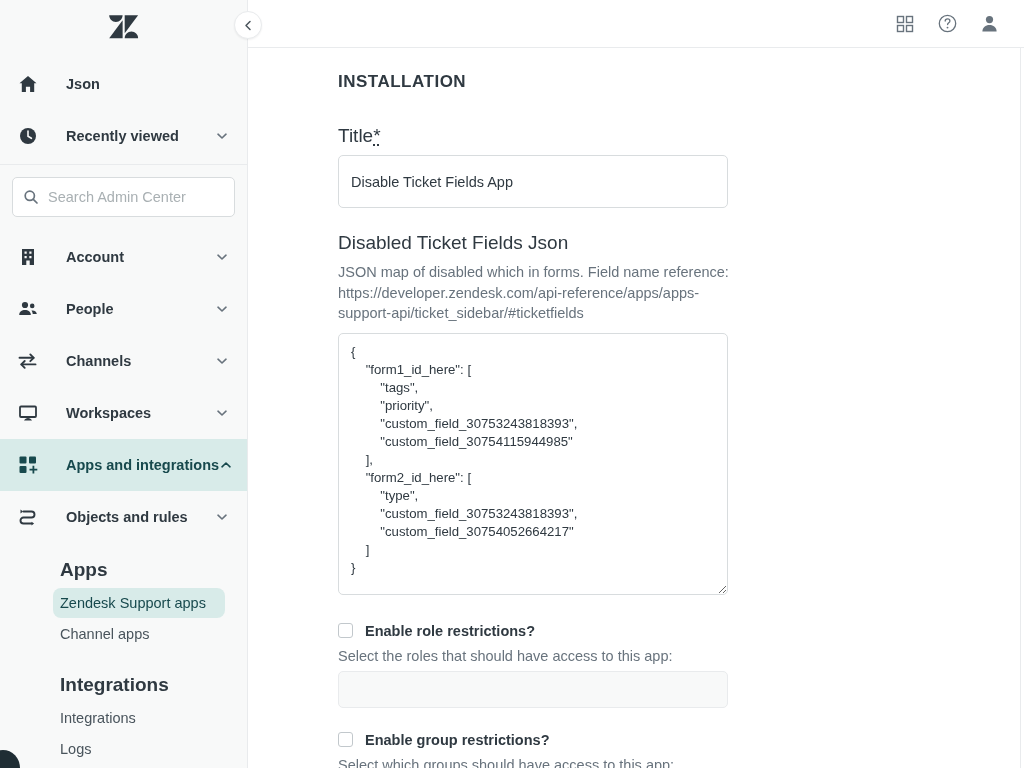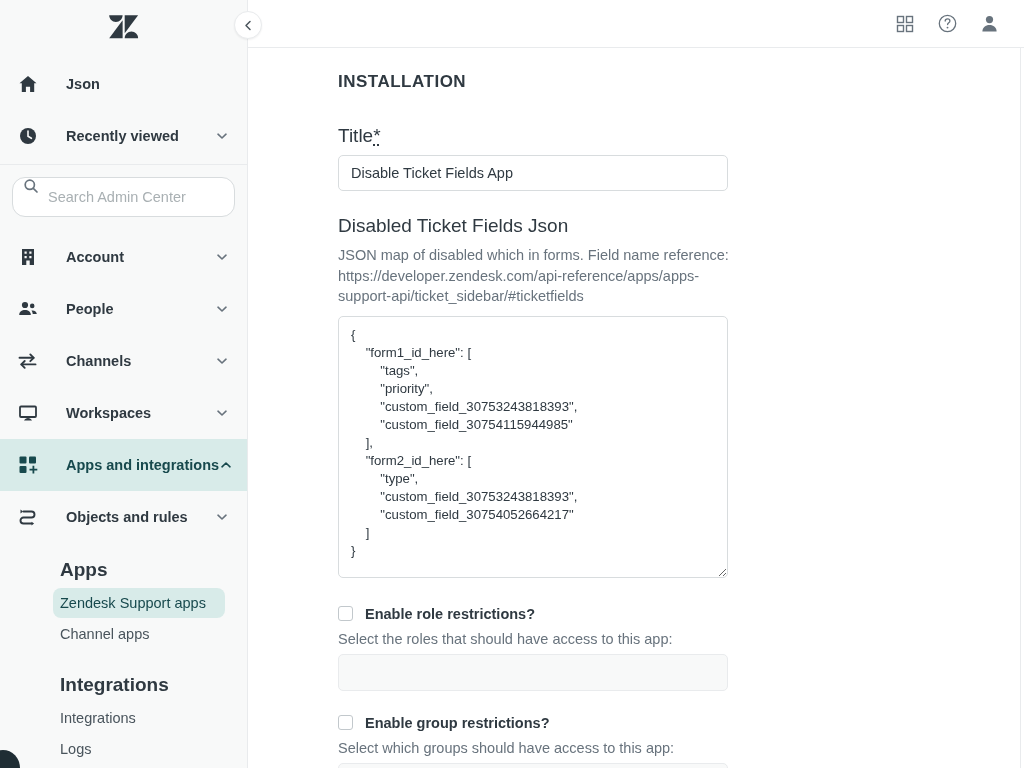--- a/index.html
+++ b/index.html
@@ -42,21 +42,21 @@
   .nav-row.active { background: #d8ebe9; }
   .nav-row.active .ico { color: #17494d; }
   .nav-row.active .lbl { color: #17494d; }
   .nav-row.active .chev { color: #17494d; }
 
   .divider { height: 1px; background: #e9ebed; margin: 2px 0 0 0; }
 
   .search-wrap { padding: 12px 12px 14px 12px; }
   .search-box {
     height: 40px; background: #ffffff; border: 1px solid #d8dcde;
-    border-radius: 13px; display: flex; padding: 0 10px;
+    border-radius: 5px; display: flex; align-items: center; padding: 0 10px;
   }
   .search-box svg { color: #68737d; flex: 0 0 auto; }
   .search-box input {
     border: 0; outline: 0; background: transparent; font-size: 14.5px;
     color: #2f3941; margin-left: 9px; width: 100%;
     font-family: "Liberation Sans", sans-serif;
   }
   .search-box input::placeholder { color: #a9b0b3; }
 
   .subnav { padding-top: 10px; }
@@ -110,21 +110,21 @@
   .section-title {
     font-size: 17px; font-weight: 700; letter-spacing: .5px;
     color: #2f3941; margin-bottom: 33px;
   }
   .field { margin-bottom: 0; }
   .field-label {
     font-size: 19px; color: #2f3941; margin-bottom: 8px; display: block;
   }
   .req { text-decoration: underline; text-decoration-style: dotted; text-underline-offset: 3px; }
   .text-input {
-    width: 390px; height: 36px; border: 1px solid #d8dcde; border-radius: 5px;
+    width: 390px; height: 53px; border: 1px solid #d8dcde; border-radius: 5px;
     padding: 0 12px; font-size: 14.5px; color: #2f3941; background: #fff;
     font-family: "Liberation Sans", sans-serif; outline: none;
   }
   .field-desc {
     font-size: 14.5px; color: #68737d; line-height: 20.5px;
     width: 392px; margin-bottom: 9px; word-break: break-word;
   }
   .json-area {
     width: 390px; height: 262px; border: 1px solid #d8dcde; border-radius: 5px;
     padding: 9px 12px; font-size: 13.2px; line-height: 18px;

